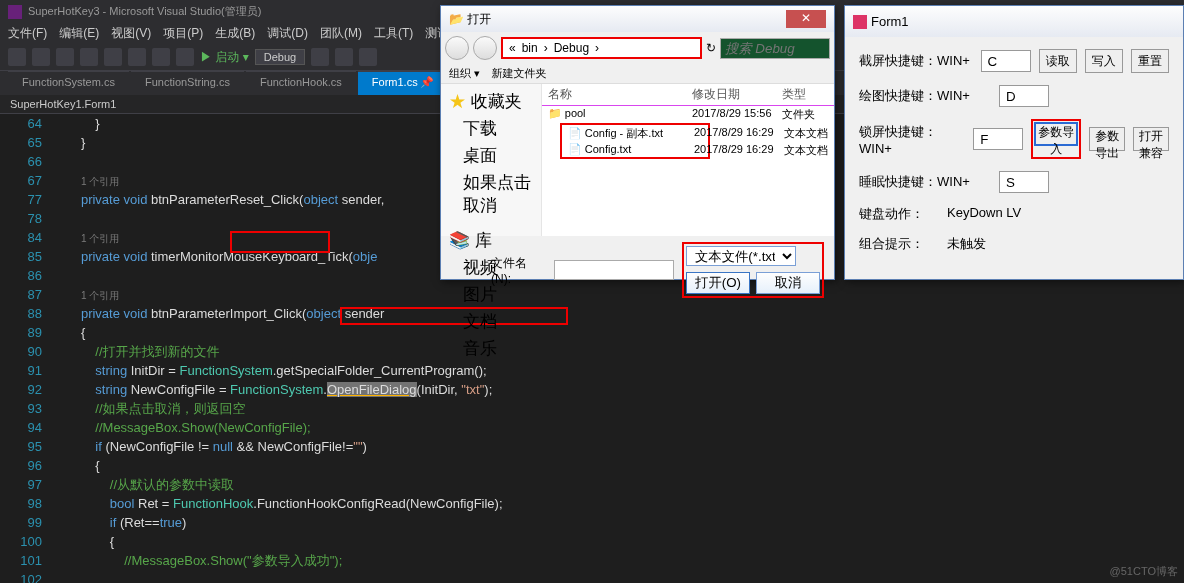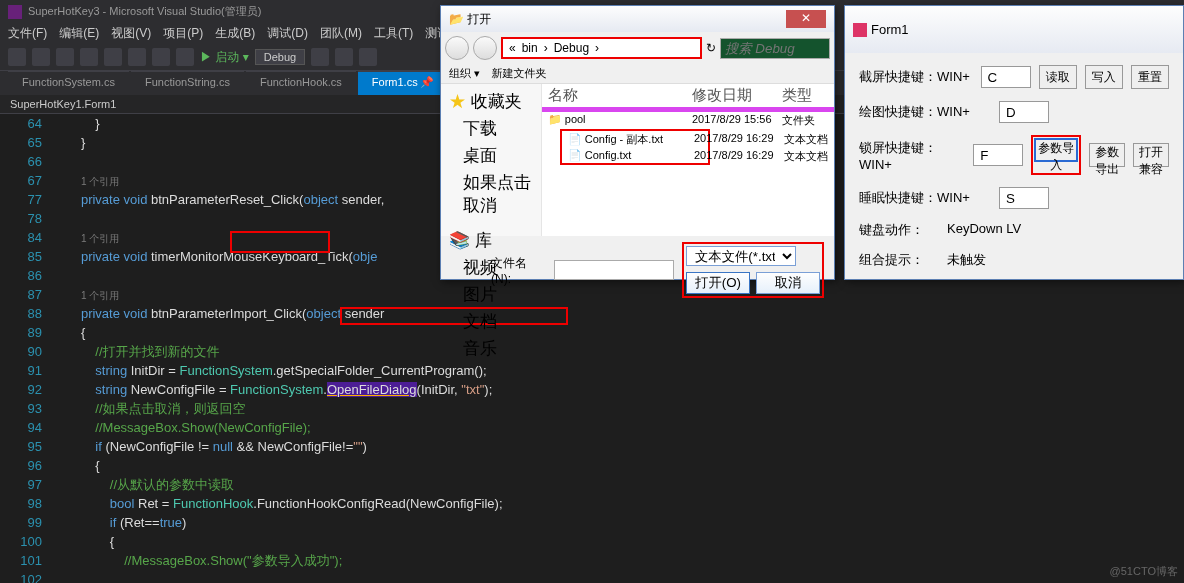--- a/index.html
+++ b/index.html
@@ -25,53 +25,53 @@
 
 .code-area { display: flex; background: #1e1e1e; height: 480px; font-family: Consolas, monospace; font-size: 13px; line-height: 19px; }
 .gutter { width: 52px; text-align: right; padding-right: 10px; color: #2b91af; user-select: none; }
 .code { flex: 1; color: #dcdcdc; white-space: pre; position: relative; }
 .code .line { height: 19px; }
 .ref-link { color: #7a7a7a; font-size: 10px; }
 .kw { color: #569cd6; }
 .type { color: #4ec9b0; }
 .str { color: #d69d85; }
 .cmt { color: #57a64a; }
-.hl-sel { background: #4c1d95; text-decoration: underline; text-decoration-color: #ffb400; }
+.hl-sel { background: #737373; text-decoration: underline; text-decoration-color: #ffb400; }
 
 
 .win-dialog { position: absolute; left: 440px; top: 5px; width: 395px; height: 275px; background: #f0f0f0; border: 1px solid #5c7fb2; box-shadow: 2px 2px 8px rgba(0,0,0,.5); z-index: 5; font-size: 12px; color: #000; }
 .win-dialog-title { background: linear-gradient(#fdfdfd,#e6eaf2); padding: 4px 8px; display: flex; justify-content: space-between; align-items: center; }
 .win-close { background: #c75050; color: #fff; width: 40px; height: 18px; text-align: center; line-height: 16px; }
 .win-nav { display: flex; align-items: center; padding: 4px; gap: 4px; background: #f0f0f0; }
 .nav-btn { width: 24px; height: 24px; border: 1px solid #aaa; border-radius: 12px; background: linear-gradient(#fafafa,#ddd); }
 .breadcrumb-box { flex: 1; background: #fff; border: 1px solid #aaa; padding: 2px 6px; display: flex; gap: 6px; align-items: center; }
 .red-box { border: 2px solid #e00; }
 .search-box { width: 110px; background: #14532d; border: 1px solid #aaa; padding: 2px 4px; color: #999; font-style: italic; }
 .win-toolbar2 { padding: 2px 8px; display: flex; gap: 12px; border-bottom: 1px solid #ddd; font-size: 11px; }
 .win-body { display: flex; height: 152px; }
 .win-side { width: 120px; padding: 4px 8px; font-size: 17px; background: #f7f7f7; border-right: 1px solid #e5e5e5; }
 .side-item { padding: 2px 0 2px 14px; }
 .side-header { font-weight: normal; padding: 2px 0; }
 .fav-star { color: #f5c518; }
 .win-list { flex: 1; background: #fff; }
-.list-header { display: flex; font-size: 15px; color: #555; border-bottom: 5px solid #d946ef; padding: 2px 0; }
+.list-header { display: flex; font-size: 12px; color: #555; border-bottom: 1px solid #d946ef; padding: 2px 0; }
 .col-name { width: 150px; padding-left: 6px; }
 .col-date { width: 90px; }
 .col-type { width: 50px; }
 .list-row { display: flex; font-size: 11px; padding: 1px 0; }
 .win-bottom { padding: 6px 10px; display: flex; gap: 8px; align-items: center; justify-content: flex-end; }
 .fn-label { margin-right: auto; padding-left: 40px; }
 .fn-input { width: 120px; border: 1px solid #aaa; background: #fff; height: 20px; }
 .filter-dd { width: 110px; border: 1px solid #7a9fd6; background: #fff; height: 20px; padding: 1px 4px; }
 .dlg-btn { width: 64px; height: 22px; border: 1px solid #7a9fd6; background: linear-gradient(#fefefe,#e6f0fb); }
 .open-btn { border: 1px solid #3a75c4; }
 
 
 .app-form { position: absolute; left: 844px; top: 5px; width: 340px; height: 275px; background: #f0f0f0; border: 1px solid #5c7fb2; box-shadow: 2px 2px 8px rgba(0,0,0,.5); z-index: 5; font-size: 13px; color: #000; }
-.app-title { background: linear-gradient(#fdfdfd,#e6eaf2); padding: 16px 8px; display: flex; align-items: center; gap: 4px; }
+.app-title { background: linear-gradient(#fdfdfd,#e6eaf2); padding: 8px 8px; display: flex; align-items: center; gap: 4px; }
 .app-ico { width: 14px; height: 14px; background: #d36; }
 .app-body { padding: 12px 14px; display: flex; flex-direction: column; gap: 12px; }
 .app-row { display: flex; align-items: center; gap: 8px; }
 .app-label { width: 132px; }
 .app-input { width: 50px; height: 22px; border: 1px solid #999; background: #fff; text-align: left; padding: 2px 6px; }
 .app-btn { width: 44px; height: 24px; border: 1px solid #999; background: #efefef; font-size: 12px; }
 .app-btn.prim { border: 2px solid #2a6ad3; }
 .info-row { display: flex; gap: 12px; }
 .info-label { width: 76px; }
 

